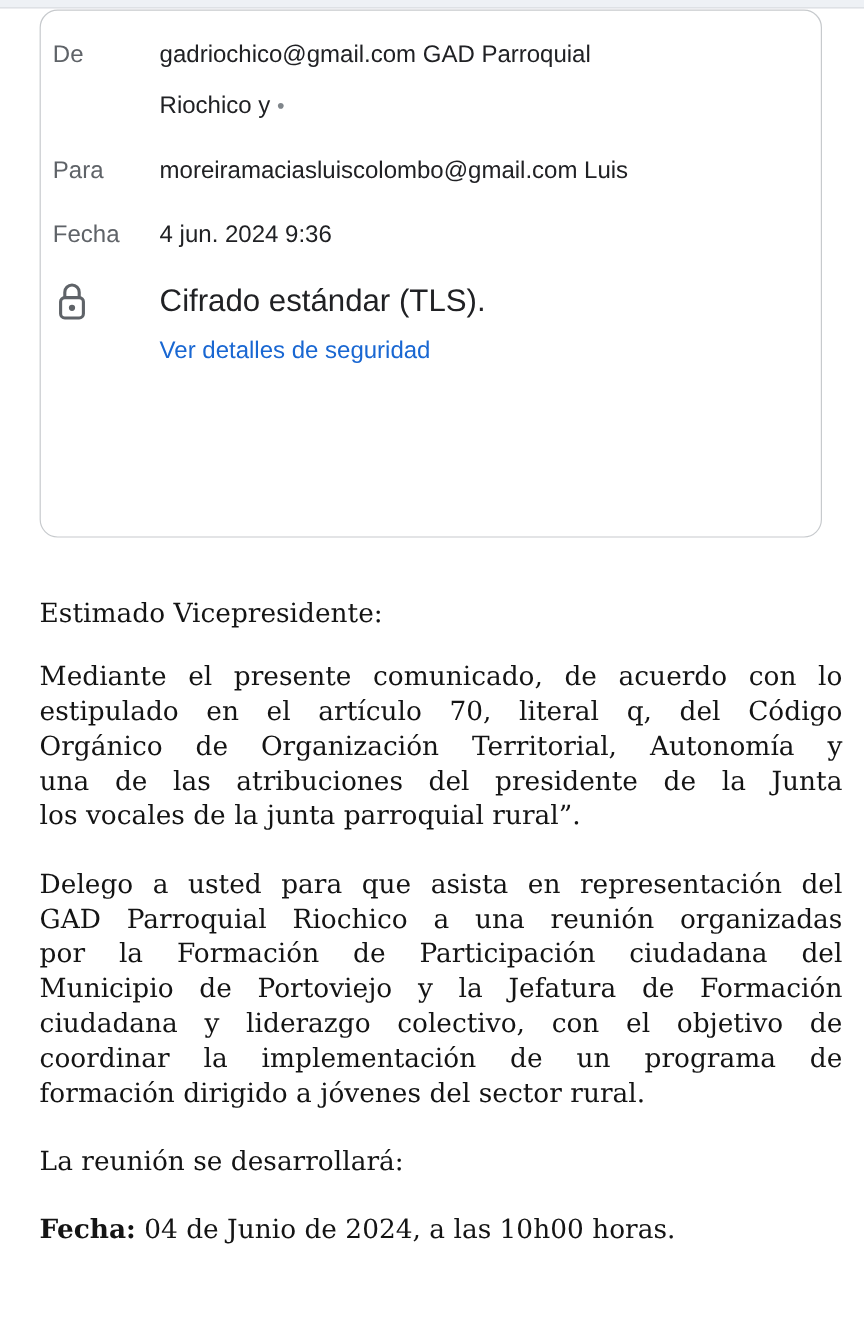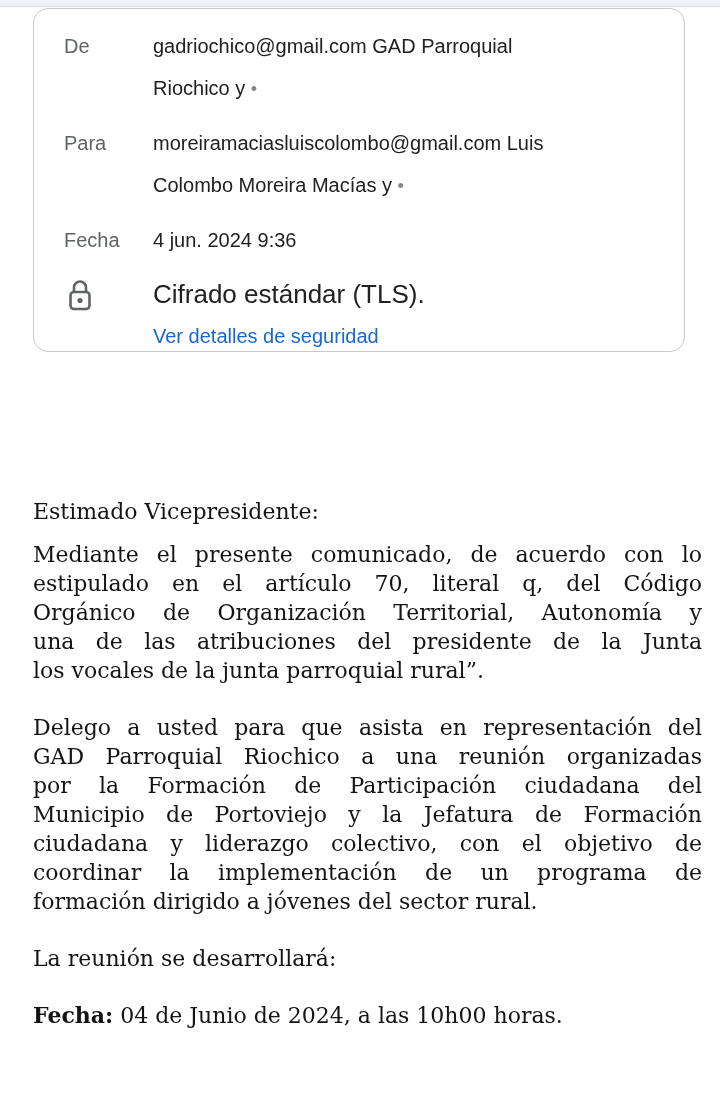--- a/index.html
+++ b/index.html
@@ -20,25 +20,25 @@
     top: 0; left: 0;
     width: 720px; height: 7px;
     background: #eef1f5;
     border-bottom: 1px solid #dadde2;
   }
 
   
   .details-card {
     position: absolute;
     left: 33px; top: 8px;
-    width: 652px; height: 344px;
+    width: 652px; height: 440px;
     background: #ffffff;
     border: 1.5px solid #c7cacd;
     border-radius: 15px;
-    padding: 16px 20px 0 30px;
+    padding: 16px 20px 0 10px;
   }
   .meta-row { display: flex; margin-bottom: 12px; }
   .meta-label {
     flex: none;
     width: 89px;
     font-size: 20px;
     line-height: 42px;
     color: #5f6368;
   }
   .meta-value {
@@ -65,21 +65,21 @@
   
   .email-body {
     position: absolute;
     left: 33px; top: 497px;
     width: 669px;
     font-family: "DejaVu Serif", serif;
     font-size: 22px;
     line-height: 29px;
     color: #141414;
   }
-  .greeting { margin-bottom: 14px; }
+  .greeting { margin-bottom: 24px; }
   .para { margin-bottom: 28px; }
   .jline {
     text-align: justify;
     text-align-last: justify;
     text-justify: inter-word;
   }
   .lline { text-align: left; }
   .para strong { font-weight: bold; margin-top: 44px; }
 </style>
 </head>
@@ -93,21 +93,20 @@
         <div class="meta-label">De</div>
         <div class="meta-value">
           <div class="vline">gadriochico@gmail.com GAD Parroquial</div>
           <div class="vline">Riochico y <span class="dot">•</span></div>
         </div>
       </div>
       <div class="meta-row">
         <div class="meta-label">Para</div>
         <div class="meta-value">
           <div class="vline">moreiramaciasluiscolombo@gmail.com Luis</div>
-          <div class="vline">Colombo Moreira Macías y <span class="dot">•</span></div>
         </div>
       </div>
       <div class="meta-row">
         <div class="meta-label">Fecha</div>
         <div class="meta-value">
           <div class="vline">4 jun. 2024 9:36</div>
         </div>
       </div>
     </div>
 

